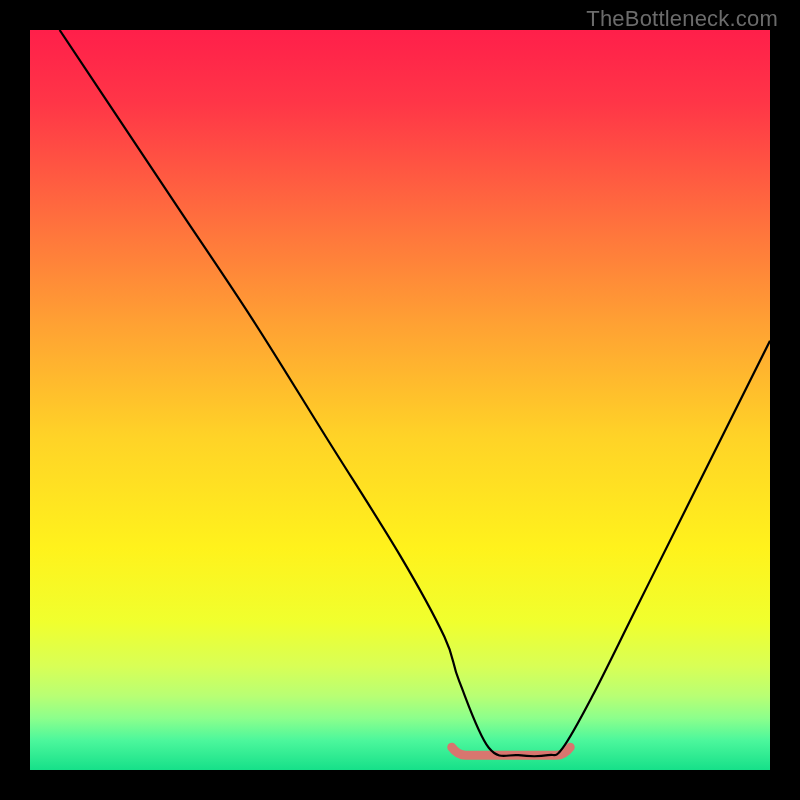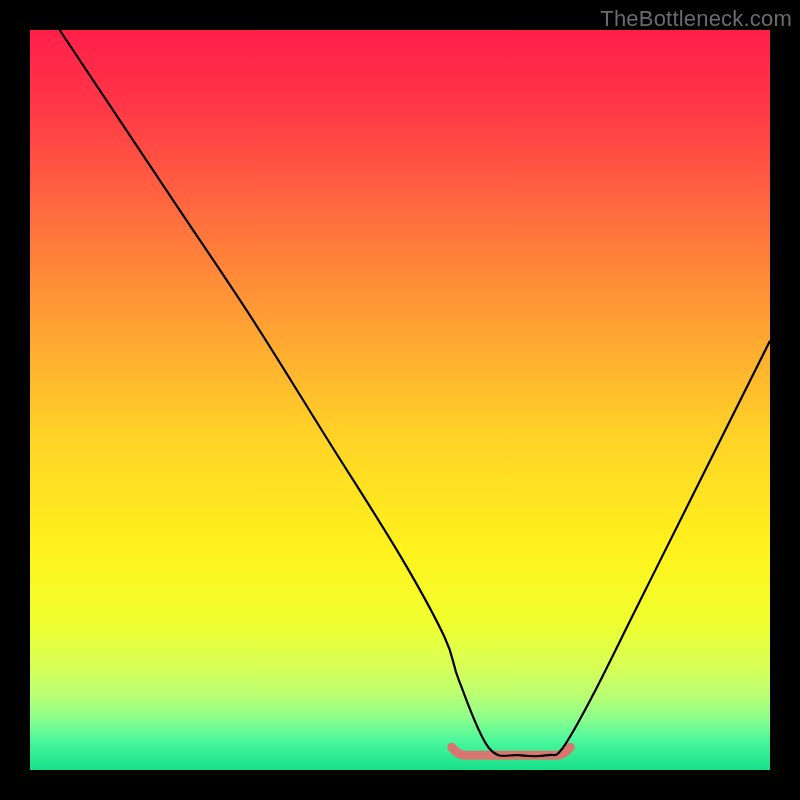--- a/index.html
+++ b/index.html
@@ -7,21 +7,21 @@
     width: 800px;
     height: 800px;
     background: #000;
     position: relative;
     font-family: Arial, Helvetica, sans-serif;
     overflow: hidden;
   }
   .watermark {
     position: absolute;
     top: 6px;
-    right: 8px;
+    right: 22px;
     color: #6b6b6b;
     font-size: 22px;
     font-weight: 400;
     letter-spacing: 0.2px;
     z-index: 10;
   }
   .plot-outer {
     position: absolute;
     left: 30px;
     top: 30px;

